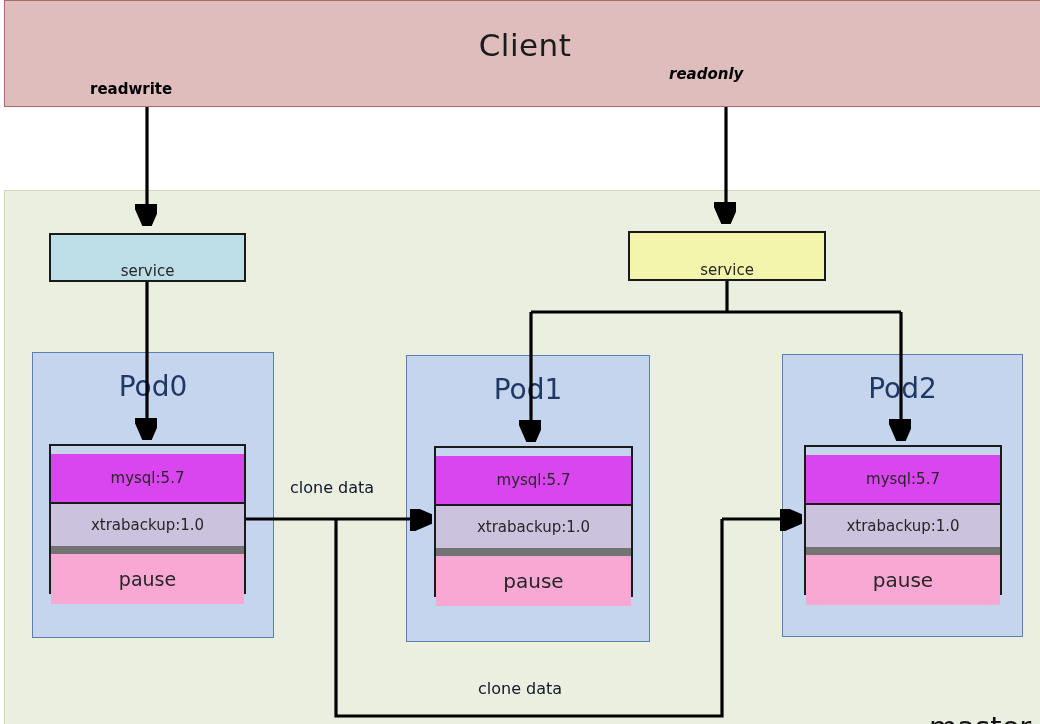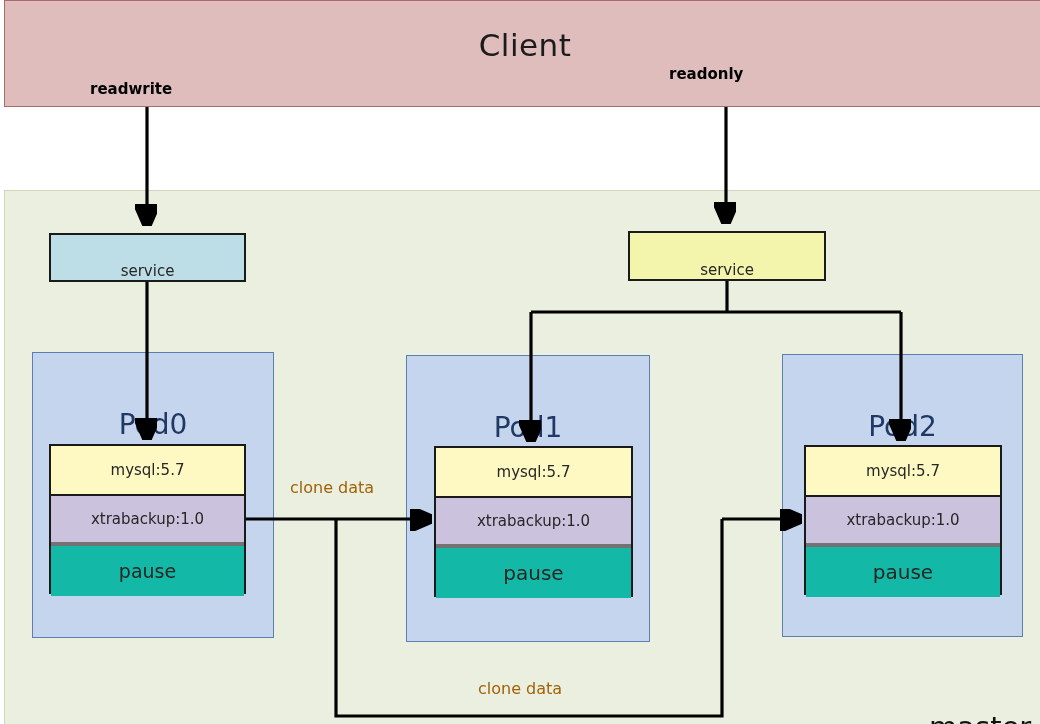--- a/index.html
+++ b/index.html
@@ -24,21 +24,21 @@
     font-size:31px;color:#1b1b1b;
     font-family:"DejaVu Sans", sans-serif;
     letter-spacing:0.5px;
   }
   .client-label{
     position:absolute;
     font-size:15px;font-weight:bold;color:#000;
     white-space:nowrap;
   }
   #lbl-readwrite{left:86px;top:65px;margin-top:15px;}
-  #lbl-readonly{left:665px;top:65px;}
+  #lbl-readonly{left:665px;top:65px;font-style:italic;}
 
   .ns-band{
     position:absolute;left:0;top:190px;width:1040px;height:534px;
     background:#ebefdf;
     border-top:1px solid #cfd8b8;
     border-left:1px solid #cfd8b8;
     border-right:1px solid #cfd8b8;
     box-sizing:border-box;
   }
 
@@ -60,46 +60,45 @@
   }
   #pod0{left:28px;top:352px;width:242px;height:286px;}
   #pod1{left:402px;top:355px;width:244px;height:287px;}
   #pod2{left:778px;top:354px;width:241px;height:283px;}
 
   .pod-title{
     position:absolute;left:0;top:17px;width:100%;
     text-align:center;
     font-size:28px;color:#1f3864;
     font-family:"DejaVu Sans", sans-serif;
-    margin-top:38px;
   }
 
   .stack{
     position:absolute;
     border:2px solid #1a1a1a;
     box-sizing:border-box;
   }
   #stack0{left:45px;top:444px;width:197px;height:150px;}
   #stack1{left:430px;top:446px;width:199px;height:151px;}
   #stack2{left:800px;top:445px;width:198px;height:150px;}
 
   .cell{
     height:50px;
     display:flex;align-items:center;justify-content:center;
     box-sizing:border-box;
     font-size:15px;color:#262626;
   }
-  .cell.mysql{background:#fef9c3;border-bottom:2px solid #1a1a1a;}
-  .cell.xtra{background:#cbc3dd;border-bottom:4px solid #737373;}
-  .cell.pause{background:#14b8a6;font-size:19px;}
+  .cell.mysql{background:#d946ef;border-bottom:2px solid #1a1a1a;margin-top:8px;}
+  .cell.xtra{background:#cbc3dd;border-bottom:8px solid #737373;}
+  .cell.pause{background:#f9a8d4;font-size:19px;}
   #stack1 .cell.pause, #stack2 .cell.pause{font-size:20px;}
 
   .edge-label{
     position:absolute;
-    font-size:16px;color:#a16207;
+    font-size:16px;color:#0f172a;
     white-space:nowrap;
   }
   #lbl-clone1{left:286px;top:478px;}
   #lbl-clone2{left:474px;top:679px;}
 
   #lbl-master{
     position:absolute;left:925px;top:686px;
     font-size:29px;color:#111;
     font-family:"DejaVu Sans", sans-serif;
     white-space:nowrap;

